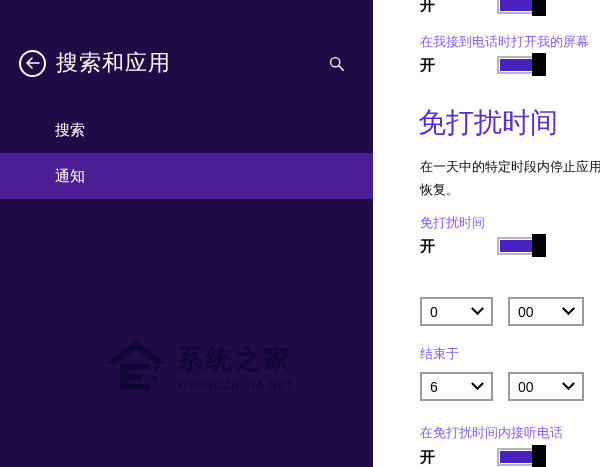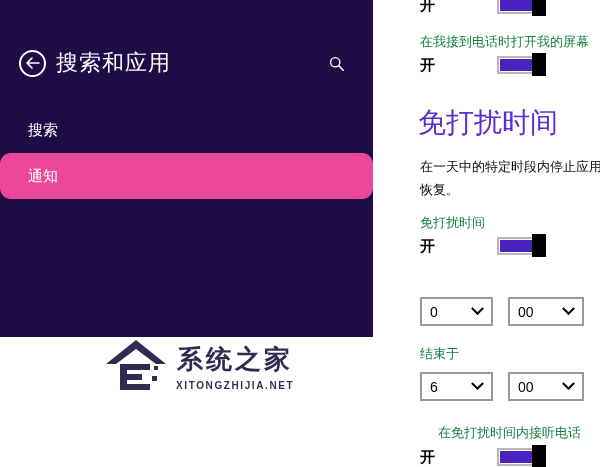--- a/index.html
+++ b/index.html
@@ -2,44 +2,44 @@
 <html><head>
 <meta charset="utf-8">
 <style>
   * { margin:0; padding:0; box-sizing:border-box; }
   html,body { width:600px; height:467px; }
   body { font-family:"Liberation Sans","DejaVu Sans",sans-serif; }
 
   .screen { position:relative; width:600px; height:467px; overflow:hidden; background:#ffffff; }
 
   
-  .sidebar { position:absolute; left:0; top:0; width:373px; height:337px; background:#1f0b46; }
+  .sidebar { position:absolute; left:0; top:0; width:373px; height:467px; background:#1f0b46; }
 
   .back-btn { position:absolute; left:19px; top:50px; width:27px; height:27px;
               border:2px solid #ffffff; border-radius:50%; display:flex;
               align-items:center; justify-content:center; cursor:pointer; }
   .page-title { position:absolute; left:56px; top:48px; font-size:22px; font-weight:400;
                 color:#ffffff; letter-spacing:1px; white-space:nowrap; }
   .search-btn { position:absolute; left:329px; top:56px; width:16px; height:16px; cursor:pointer; }
 
   .menu { position:absolute; left:0; top:107px; width:100%; }
-  .menu-item { height:46px; display:flex; align-items:center; padding-left:28px;
+  .menu-item { height:46px; display:flex; align-items:center; padding-left:55px;
                color:#ffffff; font-size:15px; cursor:pointer; white-space:nowrap; }
-  .menu-item.active { background:#ec4899;border-radius:11px; }
+  .menu-item.active { background:#4c1d95; }
 
   
   .watermark { position:absolute; left:104px; top:336px; display:flex; align-items:flex-start;
                opacity:0.85; color:#0b0733; }
   .wm-text { margin-left:8px; margin-top:6px; text-align:center; }
   .wm-name { font-size:26px; font-weight:700; letter-spacing:3px; white-space:nowrap; }
   .wm-domain { font-size:10px; font-weight:700; letter-spacing:1.6px; margin-top:3px; white-space:nowrap; }
 
   
   .panel { position:absolute; left:373px; top:0; width:227px; height:467px; background:#ffffff; color:#000; }
-  .p-label { position:absolute; left:47px; font-size:13px; line-height:17px; white-space:nowrap; color:#15803d; }
+  .p-label { position:absolute; left:47px; font-size:13px; line-height:17px; white-space:nowrap; color:#8b5cf6; }
   .p-heading { position:absolute; left:45px; top:104px; font-size:28px; line-height:38px;
                color:#5b2dd4; font-weight:400; white-space:nowrap; }
   .p-para { position:absolute; left:47px; top:155px; font-size:13px; line-height:23px; color:#0a0a0a; }
   .p-para div { white-space:nowrap; }
 
   .toggle-row { position:absolute; left:0; width:227px; height:24px; }
   .state-label { position:absolute; left:47px; top:0; font-size:15px; font-weight:700; line-height:24px; }
   .toggle { position:absolute; left:124px; top:0; width:49px; height:23px; cursor:pointer; }
   .toggle .track { position:absolute; left:0; top:3px; width:38px; height:18px;
                    border:2px solid #b6b6b6; background:#ffffff; padding:1px; }
@@ -160,21 +160,21 @@
 
     <div class="select" style="left:47px; top:372px; width:73px;">
       <span>6</span>
       <span class="chevron"></span>
     </div>
     <div class="select" style="left:135px; top:372px; width:76px;">
       <span>00</span>
       <span class="chevron"></span>
     </div>
 
-    <div class="p-label" style="top:424px;margin-left:18px;">在免打扰时间内接听电话</div>
+    <div class="p-label" style="top:424px;">在免打扰时间内接听电话</div>
 
     <div class="toggle-row" style="top:445px;">
       <span class="state-label">开</span>
       <div class="toggle">
         <div class="track">
             <div class="fill"></div>
           </div>
         <div class="knob"></div>
       </div>
     </div>

